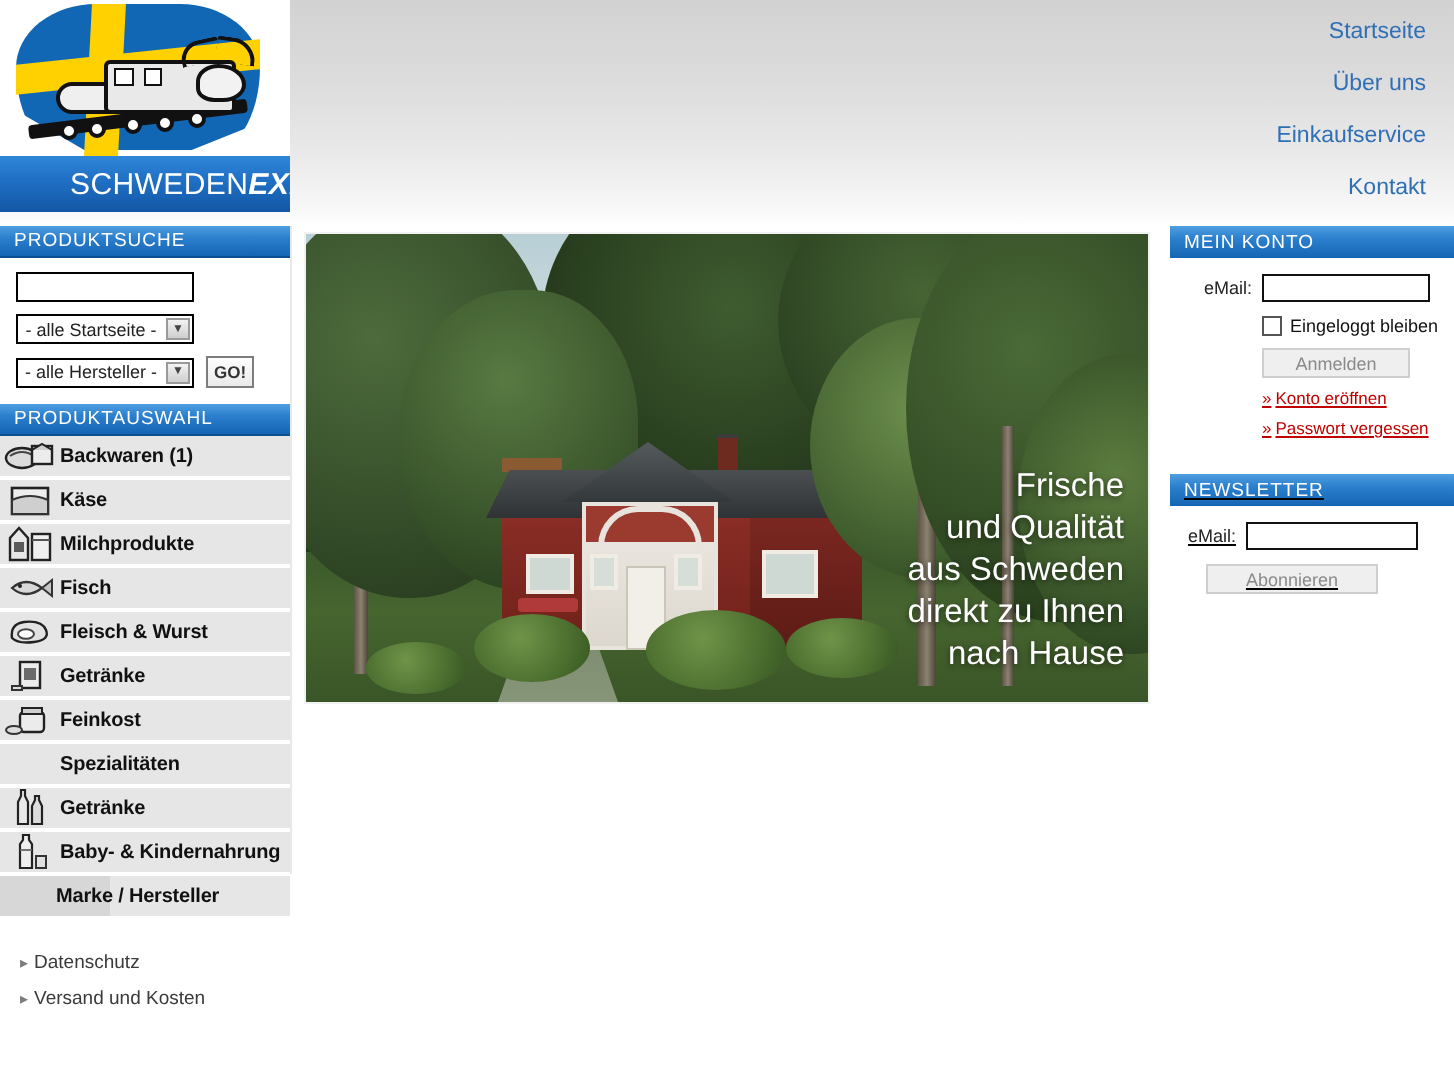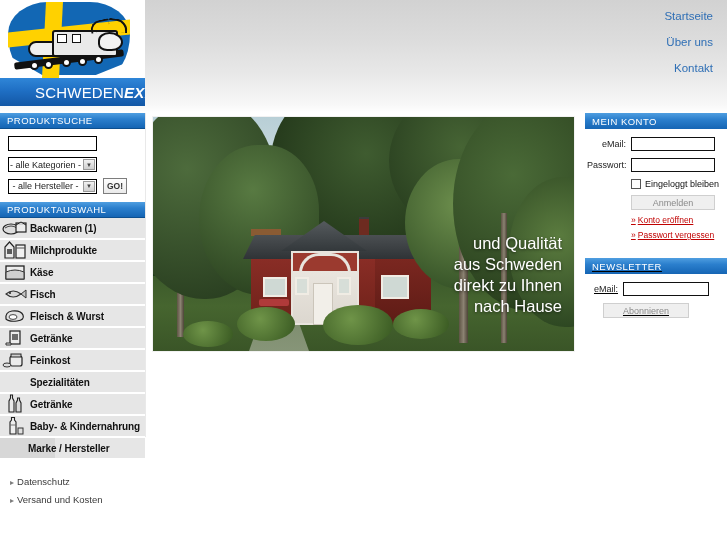--- a/index.html
+++ b/index.html
@@ -419,21 +419,21 @@
   }
   .chk-box {
     width: 10px; height: 10px;
     border: 1px solid #555;
     background: #fff;
     margin-right: 4px;
   }
   .chk-label { font-size: 9px; color: #111; }
   .gray-btn {
     margin-left: 44px;
-    width: 84px; height: 15px;
+    width: 74px; height: 15px;
     background: #efefef;
     border: 1px solid #cfcfcf;
     color: #8a8a8a;
     font-size: 9px;
     display: flex; align-items: center; justify-content: center;
     cursor: pointer;
   }
   .red-link {
     display: block;
     margin-left: 44px;
@@ -476,32 +476,33 @@
       </div>
       <div id="logo-wordmark">
         <span class="w-light">SCHWEDEN</span>
           <span class="w-bold">EXPRESS</span>
       </div>
     </div>
 
     <nav id="topnav">
       <a href="#">Startseite</a>
       <a href="#">Über uns</a>
+      <a href="#">Einkaufservice</a>
       <a href="#">Kontakt</a>
     </nav>
   </div>
 
   <div id="sidebar">
 
     <div class="panel-head">PRODUKTSUCHE</div>
     <div id="search-panel">
       <input class="txt-input" type="text" placeholder="" style="">
       <div class="sel-row">
         <div class="fake-select">
-          <span>- alle Kategorien -</span>
+          <span>- alle Startseite -</span>
           <span class="arrow">▼</span>
         </div>
       </div>
       <div class="sel-row">
         <div class="fake-select">
           <span>- alle Hersteller -</span>
           <span class="arrow">▼</span>
         </div>
         <div class="go-btn">GO!</div>
       </div>
@@ -517,38 +518,38 @@
               <path d="M3 8 Q9 4 15 8" stroke="#444" fill="none" stroke-width="1"></path>
               <rect x="14" y="3" width="10" height="9" fill="#ececec" stroke="#222" stroke-width="1.2"></rect>
               <path d="M14 5 L19 2 L24 5" fill="#cfcfcf" stroke="#222" stroke-width="1"></path>
             </svg>
         </span>
         <span class="cat-label">Backwaren (1)</span>
       </div>
 
       <div class="cat-row">
         <span class="cat-icon">
+          <svg width="24" height="18" viewBox="0 0 24 18">
+              <rect x="3" y="3" width="18" height="13" fill="#ededed" stroke="#222" stroke-width="1.3"></rect>
+              <path d="M3 9 Q12 5 21 9 L21 16 L3 16 Z" fill="#cfcfcf" stroke="#333" stroke-width="1"></path>
+            </svg>
+        </span>
+        <span class="cat-label">Käse</span>
+      </div>
+
+      <div class="cat-row">
+        <span class="cat-icon">
           <svg width="26" height="18" viewBox="0 0 26 18">
               <path d="M3 6 L3 17 L12 17 L12 6 L7.5 1 Z" fill="#e8e8e8" stroke="#222" stroke-width="1.2"></path>
               <rect x="5" y="8" width="5" height="5" fill="#5a5a5a"></rect>
               <rect x="14" y="4" width="9" height="13" fill="#f0f0f0" stroke="#222" stroke-width="1.2"></rect>
               <path d="M14 7 L23 7" stroke="#555" stroke-width="1"></path>
             </svg>
         </span>
         <span class="cat-label">Milchprodukte</span>
-      </div>
-
-      <div class="cat-row">
-        <span class="cat-icon">
-          <svg width="24" height="18" viewBox="0 0 24 18">
-              <rect x="3" y="3" width="18" height="13" fill="#ededed" stroke="#222" stroke-width="1.3"></rect>
-              <path d="M3 9 Q12 5 21 9 L21 16 L3 16 Z" fill="#cfcfcf" stroke="#333" stroke-width="1"></path>
-            </svg>
-        </span>
-        <span class="cat-label">Käse</span>
       </div>
 
       <div class="cat-row">
         <span class="cat-icon">
           <svg width="26" height="14" viewBox="0 0 26 14">
               <path d="M4 7 Q11 1 19 7 Q11 13 4 7 Z" fill="#d8d8d8" stroke="#333" stroke-width="1.1"></path>
               <path d="M19 7 L24 3 L24 11 Z" fill="#c6c6c6" stroke="#333" stroke-width="1"></path>
               <circle cx="8" cy="6" r="1" fill="#222"></circle>
             </svg>
         </span>
@@ -659,39 +660,36 @@
     <div class="trunk tr2"></div>
     <div class="tree-mass t-right-1"></div>
     <div class="trunk tr3"></div>
     <div class="tree-mass t-right-3"></div>
     <div class="bush b3"></div>
     <div class="bush b1"></div>
     <div class="bush b2"></div>
     <div class="bush b4"></div>
 
     <div class="hero-text">
+      <div>Frische</div>
       <div>und Qualität</div>
       <div>aus Schweden</div>
       <div>direkt zu Ihnen</div>
       <div>nach Hause</div>
     </div>
   </div>
 
   <div id="rightcol">
 
     <div>
       <div class="r-panel-head">MEIN KONTO</div>
       <div class="r-body">
         <div class="fld-row">
           <span class="fld-label">eMail:</span>
           <input class="fld-input" type="text" style="">
-        </div>
-        <div class="fld-row">
-          <span class="fld-label">Passwort:</span>
-          <input class="fld-input" type="password" style="">
         </div>
         <div class="chk-row">
           <span class="chk-box"></span>
           <span class="chk-label">Eingeloggt bleiben</span>
         </div>
         <div class="gray-btn">Anmelden</div>
         <a class="red-link" href="#">
           <span class="arr">»</span><span>Konto eröffnen</span>
         </a>
         <a class="red-link" href="#">

